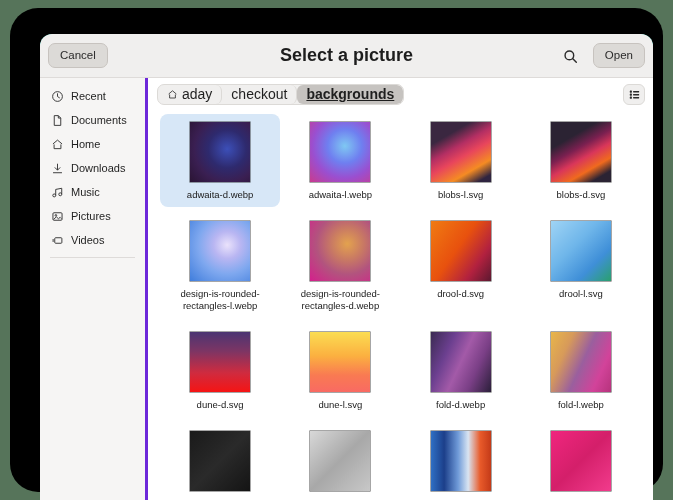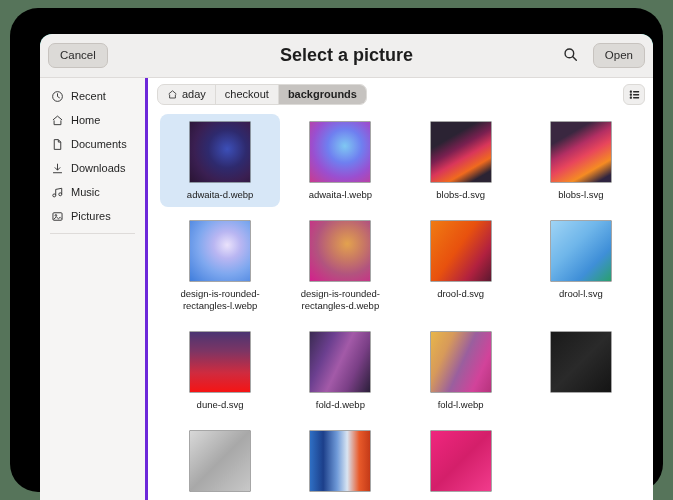--- a/index.html
+++ b/index.html
@@ -62,21 +62,21 @@
     text-align: center;
     font-size: 18px;
     font-weight: bold;
     color: #1d1d1d;
     pointer-events: none;
   }
 
   #hb-right {
     margin-left: auto;
     display: flex;
-    align-items: flex-start;
+    align-items: flex-end;
     gap: 10px;
     z-index: 2;
   }
 
   .icon-btn {
     width: 24px; height: 24px;
     display: flex; align-items: center; justify-content: center;
     border-radius: 6px;
     cursor: pointer;
     color: #2b2b2b;
@@ -143,35 +143,37 @@
   #crumbs {
     display: flex;
     align-items: center;
     background: #f0efee;
     border: 1px solid #dcdad7;
     border-radius: 7px;
     overflow: hidden;
     height: 21px;
   }
   .crumb {
-    font-size: 11px;
+    font-size: 14px;
     color: #1f1f1f;
     padding: 0 9px;
     height: 100%;
     display: flex;
     align-items: center;
     gap: 4px;
     cursor: pointer;
     border-right: 1px solid #dcdad7;
     white-space: nowrap;
+    border-radius: 6px;
   }
   .crumb:last-child { border-right: none; }
   .crumb.active {
     background: #c6c3c0;
     font-weight: bold;
+    text-decoration: underline;
   }
 
   #viewtoggle {
     margin-left: auto;
     width: 22px; height: 21px;
     background: #f0efee;
     border: 1px solid #dcdad7;
     border-radius: 6px;
     display: flex; align-items: center; justify-content: center;
     cursor: pointer;
@@ -260,35 +262,35 @@
               <circle cx="8" cy="8" r="6"></circle>
                 <path d="M8 4.6V8l2.4 1.6" stroke-linecap="round"></path>
             </svg>
           </span>
           <span>Recent</span>
         </div>
 
         <div class="side-item">
           <span class="side-ico">
             <svg width="13" height="13" viewBox="0 0 16 16" fill="none" stroke="currentColor" stroke-width="1.2" stroke-linejoin="round">
+              <path d="M4 2h5l3 3v9H4z"></path>
+                <path d="M9 2v3h3"></path>
+            </svg>
+          </span>
+          <span>Documents</span>
+        </div>
+
+        <div class="side-item">
+          <span class="side-ico">
+            <svg width="13" height="13" viewBox="0 0 16 16" fill="none" stroke="currentColor" stroke-width="1.2" stroke-linejoin="round">
               <path d="M2.4 7.3 8 2.6l5.6 4.7"></path>
                 <path d="M3.8 7.9v5.2h8.4V7.9"></path>
             </svg>
           </span>
           <span>Home</span>
-        </div>
-
-        <div class="side-item">
-          <span class="side-ico">
-            <svg width="13" height="13" viewBox="0 0 16 16" fill="none" stroke="currentColor" stroke-width="1.2" stroke-linejoin="round">
-              <path d="M4 2h5l3 3v9H4z"></path>
-                <path d="M9 2v3h3"></path>
-            </svg>
-          </span>
-          <span>Documents</span>
         </div>
 
         <div class="side-item">
           <span class="side-ico">
             <svg width="13" height="13" viewBox="0 0 16 16" fill="none" stroke="currentColor" stroke-width="1.2" stroke-linecap="round" stroke-linejoin="round">
               <path d="M8 2.6v7"></path>
                 <path d="M5 7l3 3 3-3"></path>
                 <path d="M3 13.2h10"></path>
             </svg>
           </span>
@@ -310,20 +312,29 @@
           <span class="side-ico">
             <svg width="13" height="13" viewBox="0 0 16 16" fill="none" stroke="currentColor" stroke-width="1.2" stroke-linejoin="round">
               <rect x="2.4" y="3.4" width="11.2" height="9.2" rx="1.2"></rect>
               <circle cx="6" cy="6.6" r="1"></circle>
                 <path d="M3.2 11.6 6.6 8.4l2.6 2.4 2-1.8 1.6 1.6"></path>
             </svg>
           </span>
           <span>Pictures</span>
         </div>
 
+        <div class="side-item">
+          <span class="side-ico">
+            <svg width="13" height="13" viewBox="0 0 16 16" fill="none" stroke="currentColor" stroke-width="1.2" stroke-linejoin="round">
+              <rect x="4.6" y="4.6" width="8.8" height="6.8" rx="1.1"></rect>
+              <path d="M2.6 6.2v3.6"></path>
+            </svg>
+          </span>
+          <span>Videos</span>
+        </div>
 
         <div class="side-sep"></div>
 
       </div>
 
       <div id="content">
 
         <div id="pathbar">
           <div id="crumbs">
             <div class="crumb">
@@ -364,32 +375,32 @@
                 <div class="cap">adwaita-d.webp</div>
               </div>
               <div class="cell">
                 <div class="thumb">
                   <span style="background: radial-gradient(circle at 58% 40%, rgb(127, 200, 242) 0%, rgb(111, 127, 240) 34%, rgb(154, 79, 208) 64%, rgb(201, 59, 142) 100%);"></span>
                 </div>
                 <div class="cap">adwaita-l.webp</div>
               </div>
               <div class="cell">
                 <div class="thumb">
+                  <span style="background: linear-gradient(150deg, rgb(58, 39, 64) 0%, rgb(58, 39, 64) 24%, rgb(180, 47, 99) 42%, rgb(232, 69, 92) 56%, rgb(245, 139, 35) 76%, rgb(47, 36, 64) 92%);"></span>
+                </div>
+                <div class="cap">blobs-l.svg</div>
+              </div>
+              <div class="cell">
+                <div class="thumb">
                   <span style="background: linear-gradient(150deg, rgb(43, 35, 51) 0%, rgb(43, 35, 51) 28%, rgb(122, 32, 80) 44%, rgb(217, 54, 90) 58%, rgb(240, 106, 30) 74%, rgb(43, 35, 51) 88%);"></span>
                 </div>
                 <div class="cap">blobs-d.svg</div>
               </div>
               <div class="cell">
                 <div class="thumb">
-                  <span style="background: linear-gradient(150deg, rgb(58, 39, 64) 0%, rgb(58, 39, 64) 24%, rgb(180, 47, 99) 42%, rgb(232, 69, 92) 56%, rgb(245, 139, 35) 76%, rgb(47, 36, 64) 92%);"></span>
-                </div>
-                <div class="cap">blobs-l.svg</div>
-              </div>
-              <div class="cell">
-                <div class="thumb">
                   <span style="background: radial-gradient(circle at 62% 40%, rgb(234, 226, 251) 0%, rgb(185, 182, 242) 26%, rgb(127, 168, 239) 56%, rgb(63, 125, 220) 100%);"></span>
                 </div>
                 <div class="cap">design-is-rounded-rectangles-l.webp</div>
               </div>
               <div class="cell">
                 <div class="thumb">
                   <span style="background: radial-gradient(circle at 62% 38%, rgb(227, 162, 78) 0%, rgb(201, 122, 99) 30%, rgb(178, 84, 126) 58%, rgb(212, 31, 140) 100%);"></span>
                 </div>
                 <div class="cap">design-is-rounded-rectangles-d.webp</div>
               </div>
@@ -403,20 +414,26 @@
                 <div class="thumb">
                   <span style="background: linear-gradient(135deg, rgb(159, 212, 245) 0%, rgb(111, 182, 234) 40%, rgb(63, 143, 216) 72%, rgb(42, 160, 110) 100%);"></span>
                 </div>
                 <div class="cap">drool-l.svg</div>
               </div>
               <div class="cell">
                 <div class="thumb">
                   <span style="background: linear-gradient(rgb(75, 53, 114) 0%, rgb(125, 53, 100) 32%, rgb(207, 43, 63) 68%, rgb(245, 20, 20) 100%);"></span>
                 </div>
                 <div class="cap">dune-d.svg</div>
+              </div>
+              <div class="cell">
+                <div class="thumb">
+                  <span style="background: linear-gradient(rgb(251, 221, 82) 0%, rgb(251, 176, 64) 40%, rgb(249, 122, 82) 72%, rgb(249, 106, 99) 100%);"></span>
+                </div>
+                <div class="cap">dune-l.svg</div>
               </div>
               <div class="cell">
                 <div class="thumb">
                   <span style="background: linear-gradient(115deg, rgb(59, 43, 82) 0%, rgb(107, 63, 143) 28%, rgb(163, 90, 168) 50%, rgb(122, 63, 134) 72%, rgb(43, 31, 58) 100%);"></span>
                 </div>
                 <div class="cap">fold-d.webp</div>
               </div>
               <div class="cell">
                 <div class="thumb">
                   <span style="background: linear-gradient(115deg, rgb(232, 182, 74) 0%, rgb(215, 154, 90) 26%, rgb(154, 95, 158) 52%, rgb(210, 67, 154) 78%, rgb(182, 51, 124) 100%);"></span>

